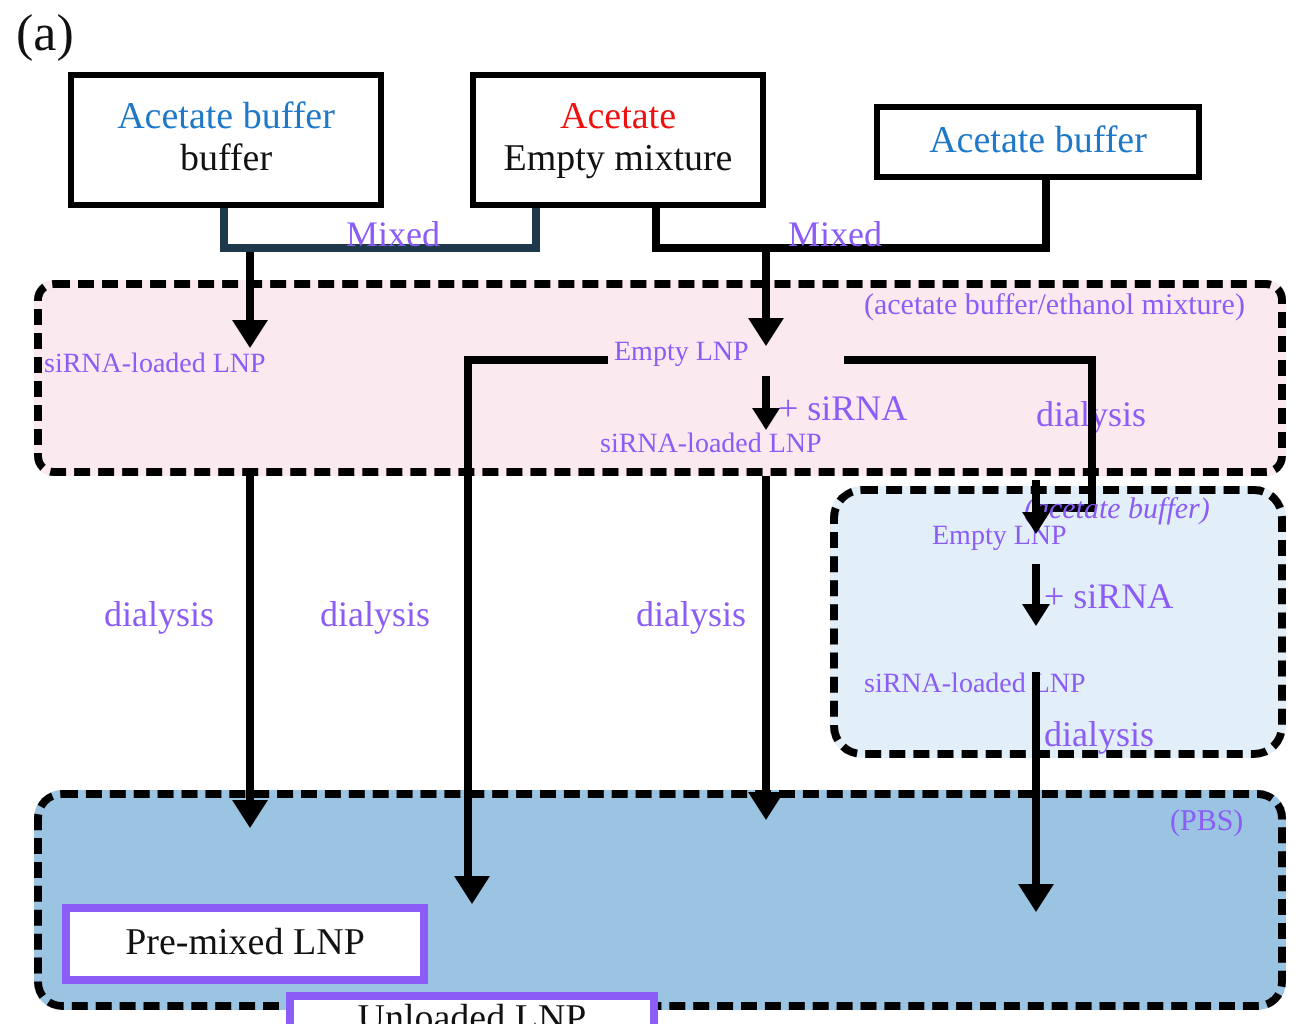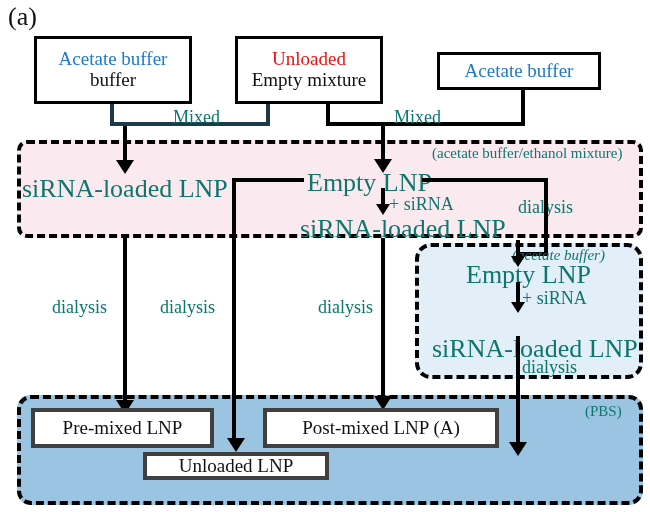--- a/index.html
+++ b/index.html
@@ -16,28 +16,28 @@
   .rl-blue{color:#1f78c8;}
   .rl-red{color:#f01010;}
 
   
   .region{position:absolute;box-sizing:border-box;}
   .region-pink{background:#fbe9f0;border:4px dashed #000;border-radius:10px;}
   .region-bluelight{background:#e2eef8;border:4px dashed #000;border-radius:16px;}
   .region-pbs{background:#9bc4e2;border:4px dashed #000;border-radius:14px;}
 
   
-  .result-box{position:absolute;background:#ffffff;border:4px solid #404040;box-sizing:border-box;
-              display:flex;align-items:center;justify-content:center;}
+  .result-box{position:absolute;background:#ffffff;border:4px solid #8b5cf6;box-sizing:border-box;
+              display:flex;align-items:center;justify-content:center;margin-top:44px;}
   .result-box span{font-size:19px;color:#111;white-space:nowrap;}
 
   
-  .dtext{position:absolute;font-size:18px;color:#0f766e;white-space:nowrap;line-height:1;}
+  .dtext{position:absolute;font-size:18px;color:#8b5cf6;white-space:nowrap;line-height:1;}
   .dtext.small{font-size:15px;}
-  .dtext.big{font-size:26px;}
+  .dtext.big{font-size:14px;}
 
   
   .vline{position:absolute;background:#000;width:4px;}
   .hline{position:absolute;background:#000;height:4px;}
   .vline.navy,.hline.navy{background:#1e3a4a;}
   .arrowhead{position:absolute;width:0;height:0;border-left:9px solid transparent;
              border-right:9px solid transparent;border-top:14px solid #000;}
   .arrowhead.small{border-left-width:7px;border-right-width:7px;border-top-width:11px;}
 </style>
 </head>
@@ -52,21 +52,21 @@
   <div class="region region-bluelight" style="left:415px;top:243px;width:228px;height:136px;"></div>
 
   <div class="region region-pbs" style="left:17px;top:395px;width:626px;height:110px;"></div>
 
   <div class="reagent-box" style="left:34px;top:36px;width:158px;height:68px;">
     <div class="reagent-line rl-blue">Acetate buffer</div>
     <div class="reagent-line">buffer</div>
   </div>
 
   <div class="reagent-box" style="left:235px;top:36px;width:148px;height:68px;">
-    <div class="reagent-line rl-red">Unloaded</div>
+    <div class="reagent-line rl-red">Acetate</div>
     <div class="reagent-line">Empty mixture</div>
   </div>
 
   <div class="reagent-box" style="left:437px;top:52px;width:164px;height:38px;">
     <div class="reagent-line rl-blue">Acetate buffer</div>
   </div>
 
   <div class="vline navy" style="left:110px;top:104px;height:22px;"></div>
   <div class="hline navy" style="left:110px;top:122px;width:160px;"></div>
   <div class="vline navy" style="left:266px;top:104px;height:22px;"></div>
@@ -140,18 +140,15 @@
   <div class="dtext small" style="left:585px;top:404px;">(PBS)</div>
 
   <div class="result-box" style="left:31px;top:408px;width:183px;height:40px;">
     <span>Pre-mixed LNP</span>
   </div>
 
   <div class="result-box" style="left:143px;top:452px;width:186px;height:28px;">
     <span>Unloaded LNP</span>
   </div>
 
-  <div class="result-box" style="left:263px;top:408px;width:236px;height:40px;">
-    <span>Post-mixed LNP (A)</span>
-  </div>
 
 
 </div>
 
 </body></html>

